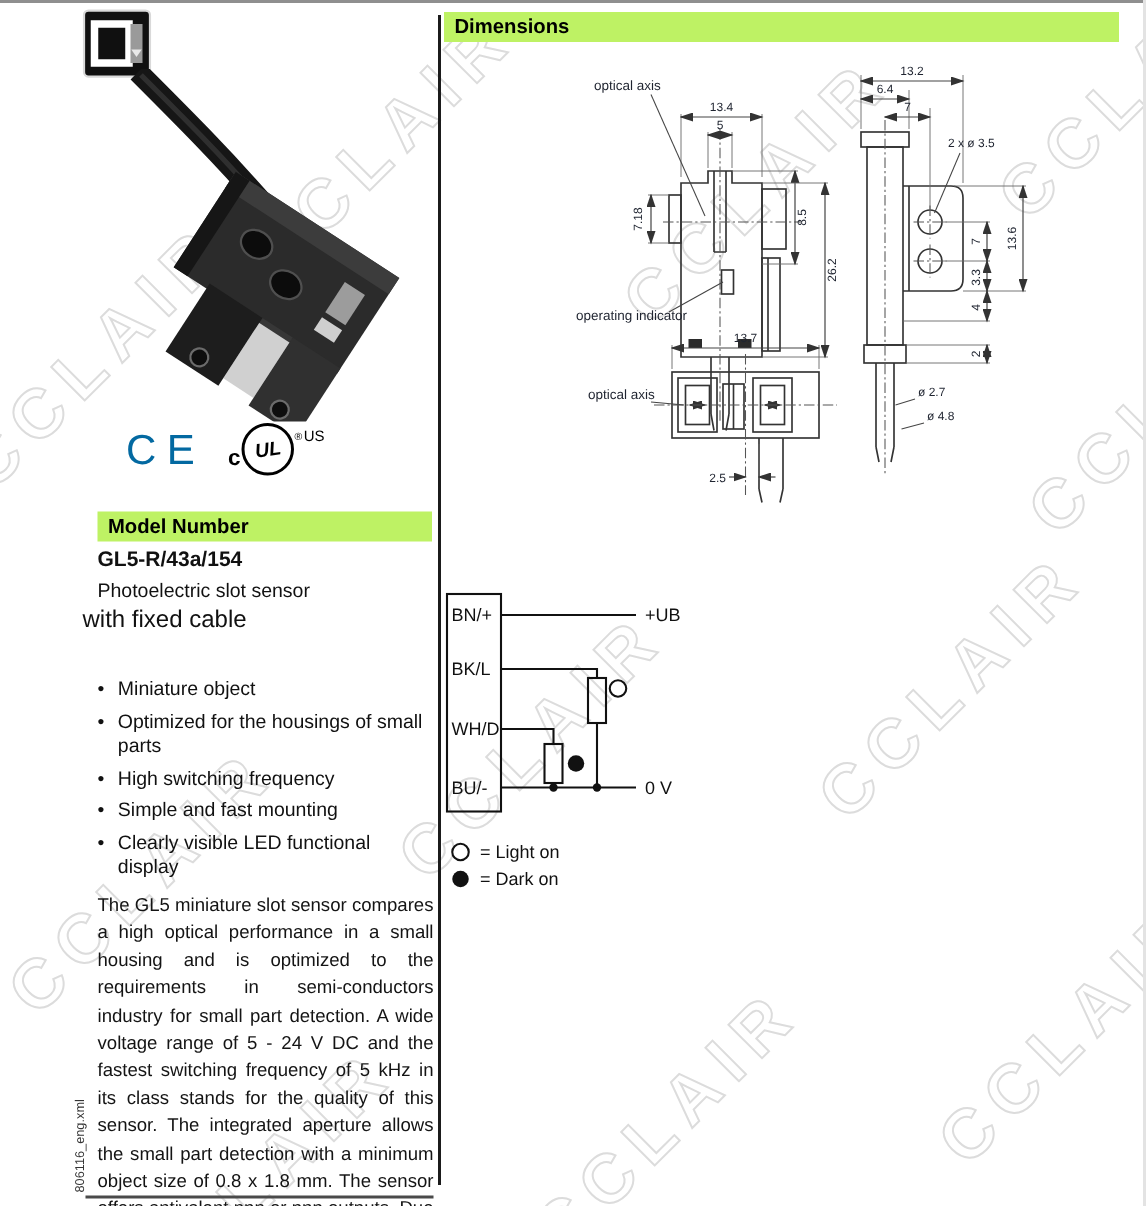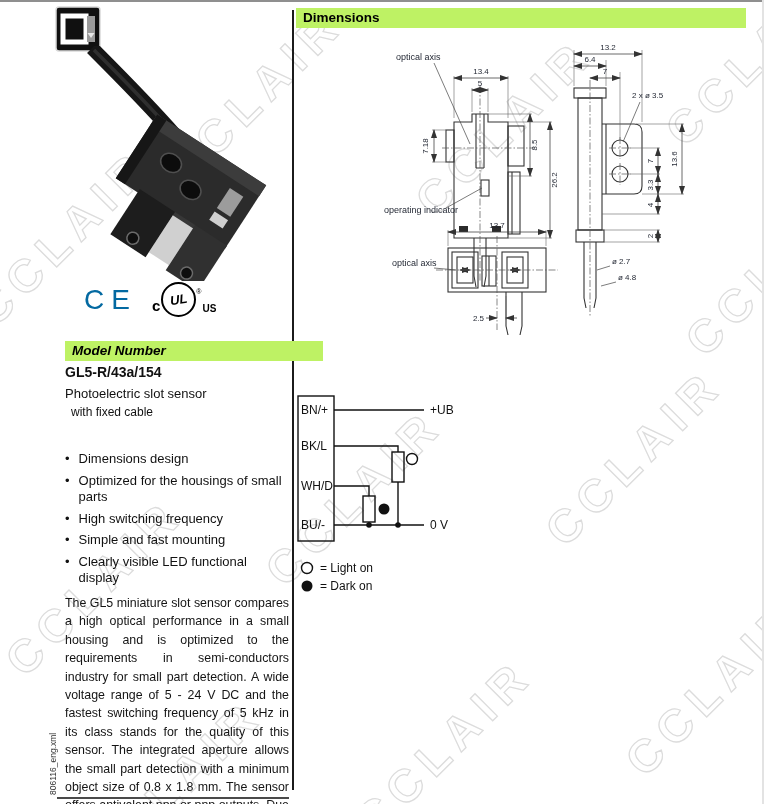--- a/index.html
+++ b/index.html
@@ -11,42 +11,42 @@
       letter-spacing:9px;white-space:nowrap;color:#eeeeee;
       -webkit-text-fill-color:transparent;-webkit-text-stroke:1.3px #dcdcdc;user-select:none;}
   
   .top-rule{left:0;top:0;width:764px;height:2px;background:#8f8f8f;}
   .right-rule{left:762px;top:0;width:2px;height:804px;background:#e3e3e3;}
   .divider{left:292px;top:10px;width:2px;height:780px;background:#1b1b1b;}
   .bottom-rule{left:57px;top:797px;width:232px;height:2px;background:#4a4a4a;}
   
   .bar{height:20px;background:#bef264;color:#000;font-weight:bold;font-size:13.5px;
        line-height:20px;padding-left:7px;box-sizing:border-box;}
-  .bar-left{left:65px;width:258px;font-style:italic;}
+  .bar-left{left:65px;width:223px;}
   .bar-right{left:296px;width:450px;}
   
   .model{left:65px;top:364px;font-size:14px;font-weight:bold;}
   .ptype{left:65px;top:386px;font-size:13px;}
-  .pvariant{left:71px;top:405px;font-size:12px;}
+  .pvariant{left:55px;top:405px;font-size:16px;}
   .features{left:65px;top:451px;width:223px;font-size:13px;}
   .feat{display:flex;gap:9px;margin-bottom:5px;line-height:16.5px;}
   .feat .bullet{flex:0 0 auto;}
   .info-text{left:65px;top:594px;width:224px;font-size:12.4px;line-height:18.4px;
              text-align:justify;color:#141414;}
   .side-code{left:48px;top:795px;transform:rotate(-90deg);transform-origin:0 0;
              font-size:8.5px;color:#333;white-space:nowrap;}
   
   .ce-mark{left:84px;top:284px;font-size:28px;letter-spacing:7px;color:#0369a1;}
   .culus{left:152px;top:282px;display:flex;align-items:flex-end;color:#000;}
   .ul-c{font-size:15px;font-weight:bold;margin-right:1px;margin-bottom:3px;}
   .ul-circle{width:31px;height:31px;border:2.5px solid #000;border-radius:50%;
              display:flex;align-items:center;justify-content:center;}
   .ul-letters{font-size:13px;font-weight:bold;font-style:italic;transform:rotate(-8deg);}
   .ul-reg{font-size:7px;margin-bottom:22px;}
-  .ul-us{font-size:10px;font-weight:bold;margin-left:1px;margin-bottom:3px;}
+  .ul-us{font-size:10px;font-weight:normal;margin-left:1px;margin-bottom:20px;}
   
   svg text{font-family:"Liberation Sans",sans-serif;}
   .ol{stroke:#333;stroke-width:1.1;fill:none;}
   .cl{stroke:#555;stroke-width:0.7;stroke-dasharray:7 2 1.5 2;fill:none;}
   .ext{stroke:#666;stroke-width:0.6;fill:none;}
   .dim{stroke:#444;stroke-width:0.8;fill:none;}
   .ldr{stroke:#444;stroke-width:0.7;fill:none;}
   .dt{font-size:8px;fill:#1f2430;}
   .lbl{font-size:9px;fill:#1f2430;}
   .w{stroke:#111;stroke-width:1.4;fill:none;}
@@ -112,21 +112,21 @@
   </div>
 
   <div class="abs bar bar-left" style="top:341px">Model Number</div>
   <div class="abs model">GL5-R/43a/154</div>
   <div class="abs ptype">Photoelectric slot sensor</div>
   <div class="abs pvariant">with fixed cable</div>
 
   <div class="abs features">
     <div class="feat">
         <span class="bullet">•</span>
-        <span>Dimensions design</span>
+        <span>Miniature object</span>
       </div>
     <div class="feat">
         <span class="bullet">•</span>
         <span>Optimized for the housings of small parts</span>
       </div>
     <div class="feat">
         <span class="bullet">•</span>
         <span>High switching frequency</span>
       </div>
     <div class="feat">

